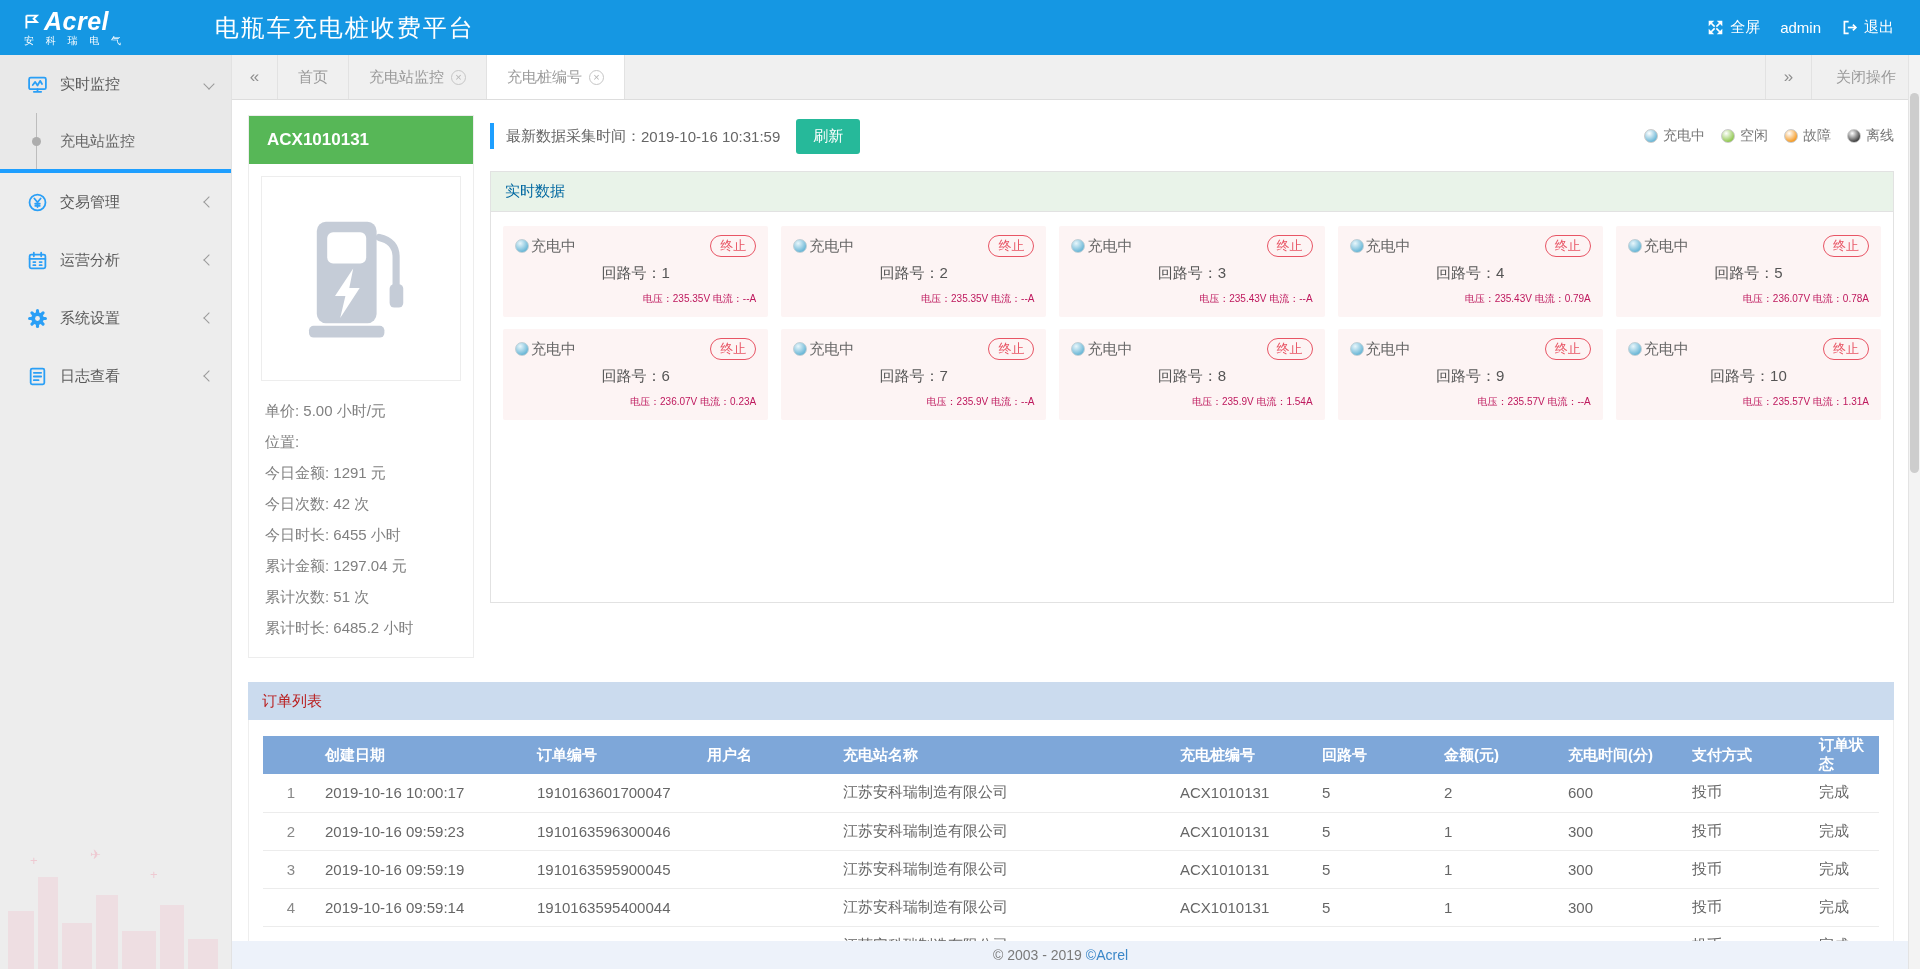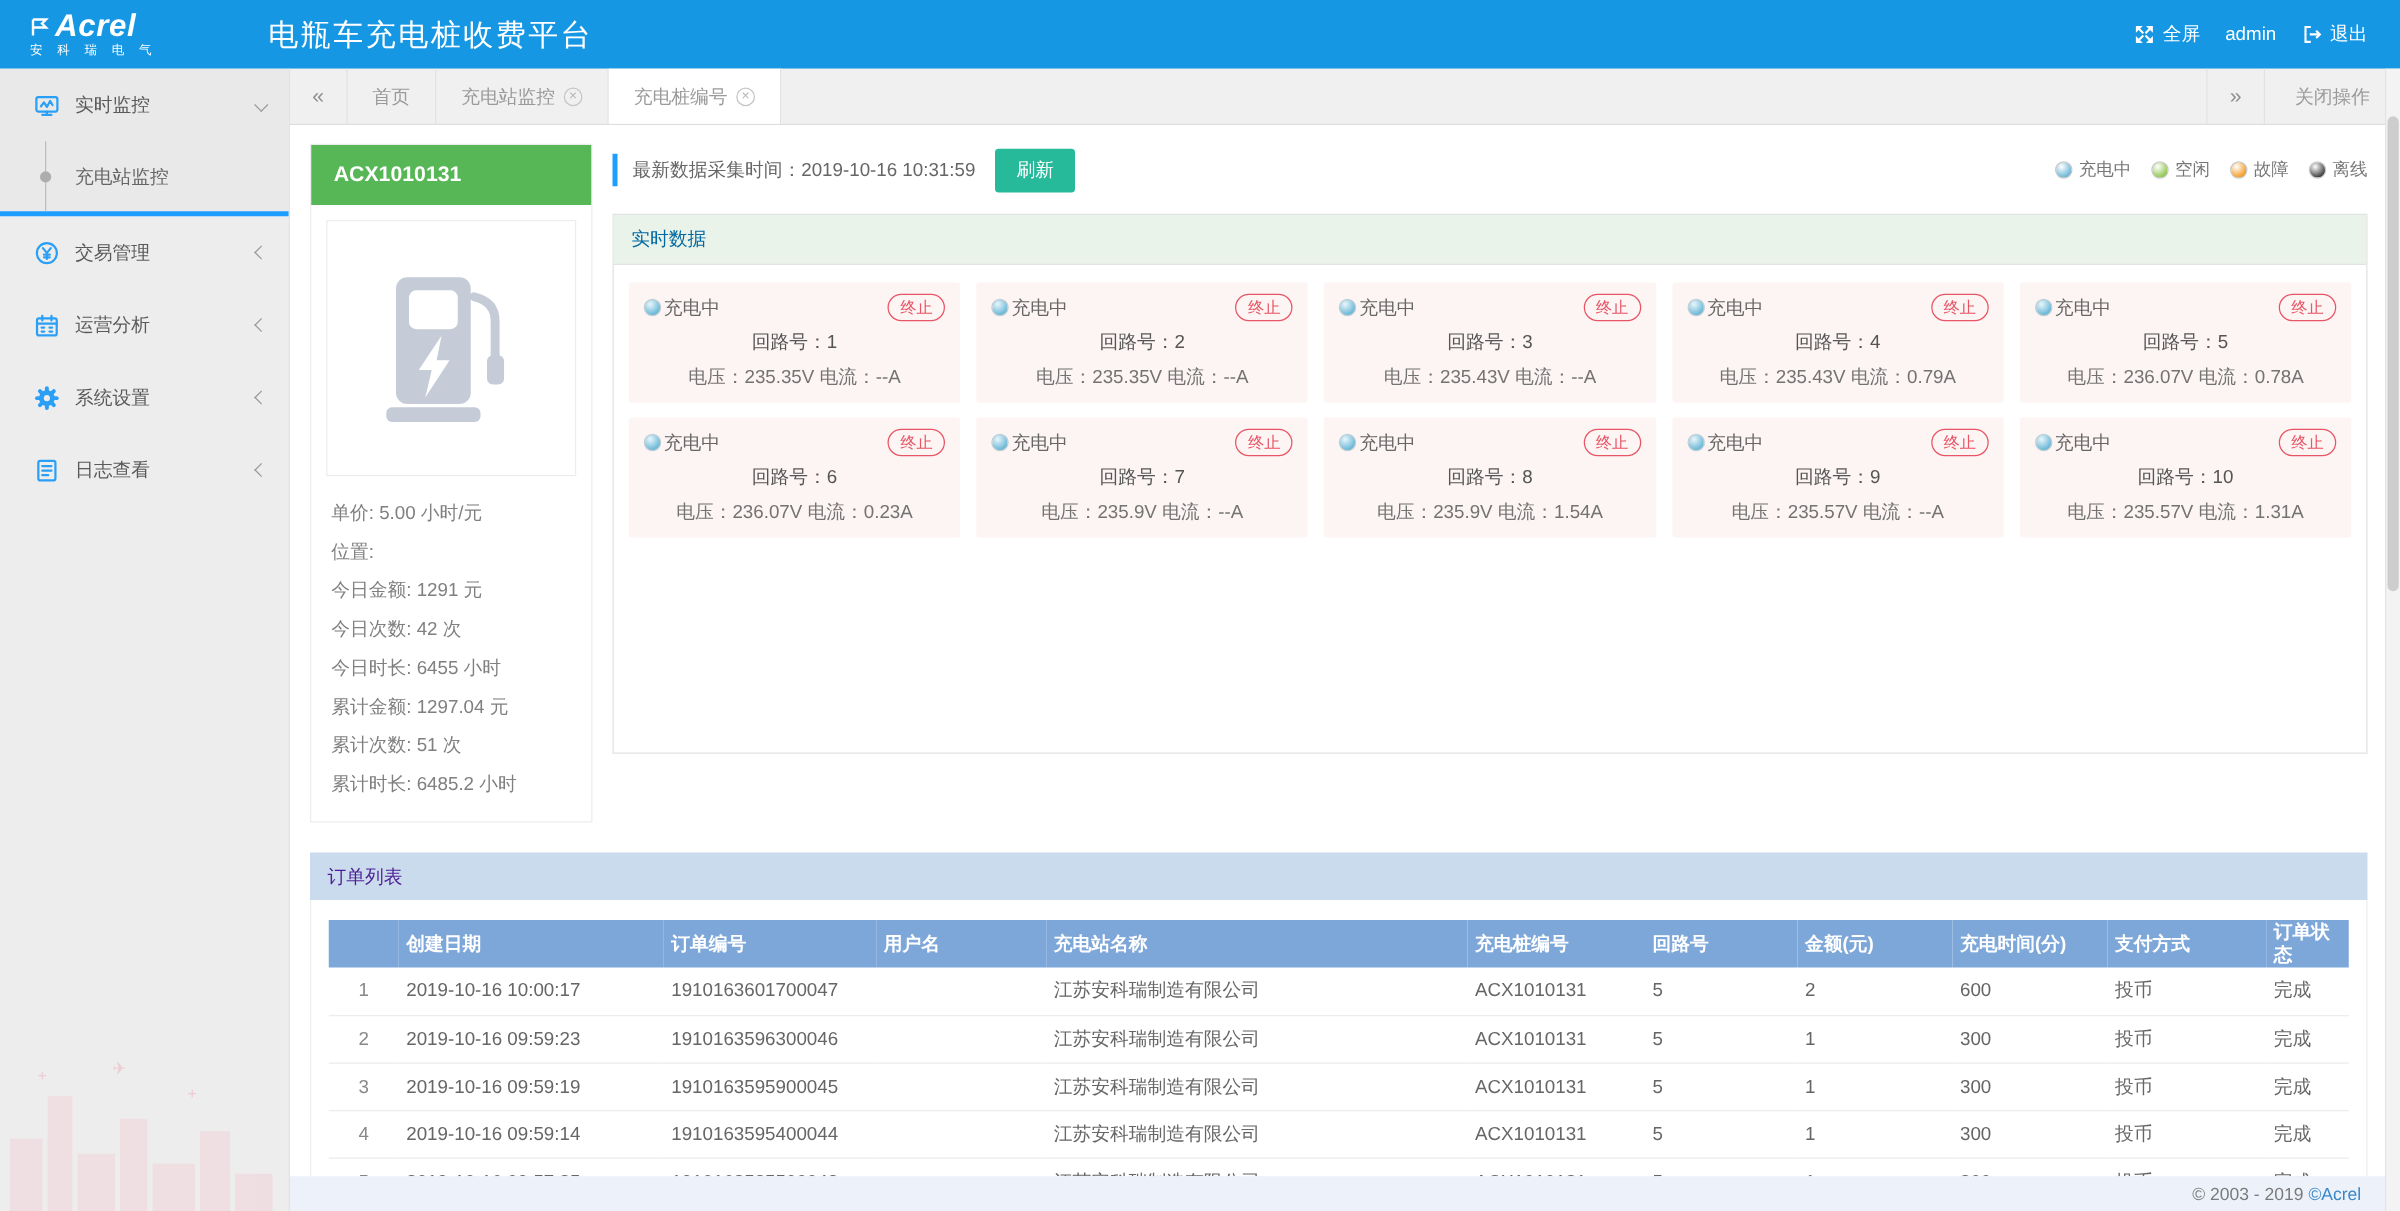--- a/index.html
+++ b/index.html
@@ -65,32 +65,32 @@
   .rt-panel{ border:1px solid #e2e2e2; height:432px;}
   .rt-head{ height:40px; background:var(--rt_head); border-bottom:1px solid #e2e2e2; display:flex; align-items:center; padding-left:14px; font-size:15px; color:#0369a1;}
   .rt-body{ padding:14px 12px;}
   .cards{ display:grid; grid-template-columns:repeat(5,1fr); gap:12px 13px;}
   .circ-card{ background:#fdf4f4; border-radius:2px; padding:9px 12px 11px; }
   .circ-top{ display:flex; align-items:center;}
   .circ-dot{ width:14px; height:14px; border-radius:50%; border:1px solid #bfcfd6; margin-right:2px;}
   .circ-status{ font-size:15px; color:#666;}
   .stop-btn{ margin-left:auto; border:1px solid var(--red); color:var(--red); border-radius:11px; font-size:13px; padding:1px 9px; background:transparent; cursor:pointer;}
   .circ-mid{ text-align:center; font-size:15px; color:#555; margin-top:7px;}
-  .circ-det{ text-align:center; font-size:15px; color:#737373; margin-top:9px; white-space:nowrap;}
+  .circ-det{ text-align:right; font-size:10px; color:#be185d; margin-top:9px; white-space:nowrap;}
   
   .order-section{ margin-top:24px;}
-  .order-head{ height:38px; background:var(--section_head); display:flex; align-items:center; padding-left:14px; font-size:15px; color:#4c1d95;}
+  .order-head{ height:38px; background:var(--section_head); display:flex; align-items:center; padding-left:14px; font-size:15px; color:#b91c1c;}
   .order-body{ background:#fff; padding:16px 14px 0; border:1px solid #eee; border-top:none; border-bottom:2px solid #b7d3f2;}
   table.orders{ width:100%; border-collapse:collapse; font-size:15px; color:#666;}
   table.orders thead th{ background:var(--table_head); color:#fff; font-weight:bold; text-align:left; height:36px; padding:0 6px; font-size:15px;}
   table.orders tbody td{ height:38px; padding:0 6px; border-bottom:1px solid #ececec; white-space:nowrap;}
   table.orders tbody tr:last-child td{ border-bottom:none;}
   td.idx{ color:#888; text-align:center;}
   
-  .footer{ height:28px; flex:0 0 28px; background:#edf2fa; display:flex; align-items:center; justify-content:flex-end; padding-right:31px; font-size:14px; color:#7a7a7a;}
+  .footer{ height:28px; flex:0 0 28px; background:#edf2fa; display:flex; align-items:center; justify-content:center; padding-right:31px; font-size:14px; color:#7a7a7a;}
   .footer .brand{ color:#3a87c8; margin-left:4px;}
   .v-scrollbar{ position:absolute; top:55px; right:0; bottom:0; width:12px; background:#f3f3f3; border-left:1px solid #e3e3e3;}
   .v-scrollbar .thumb{ position:absolute; top:38px; left:1px; right:1px; height:380px; background:#cdcdcd; border-radius:5px;}
 </style>
 </head>
 <body>
 
 <div class="app">
 
   <div class="topbar">

